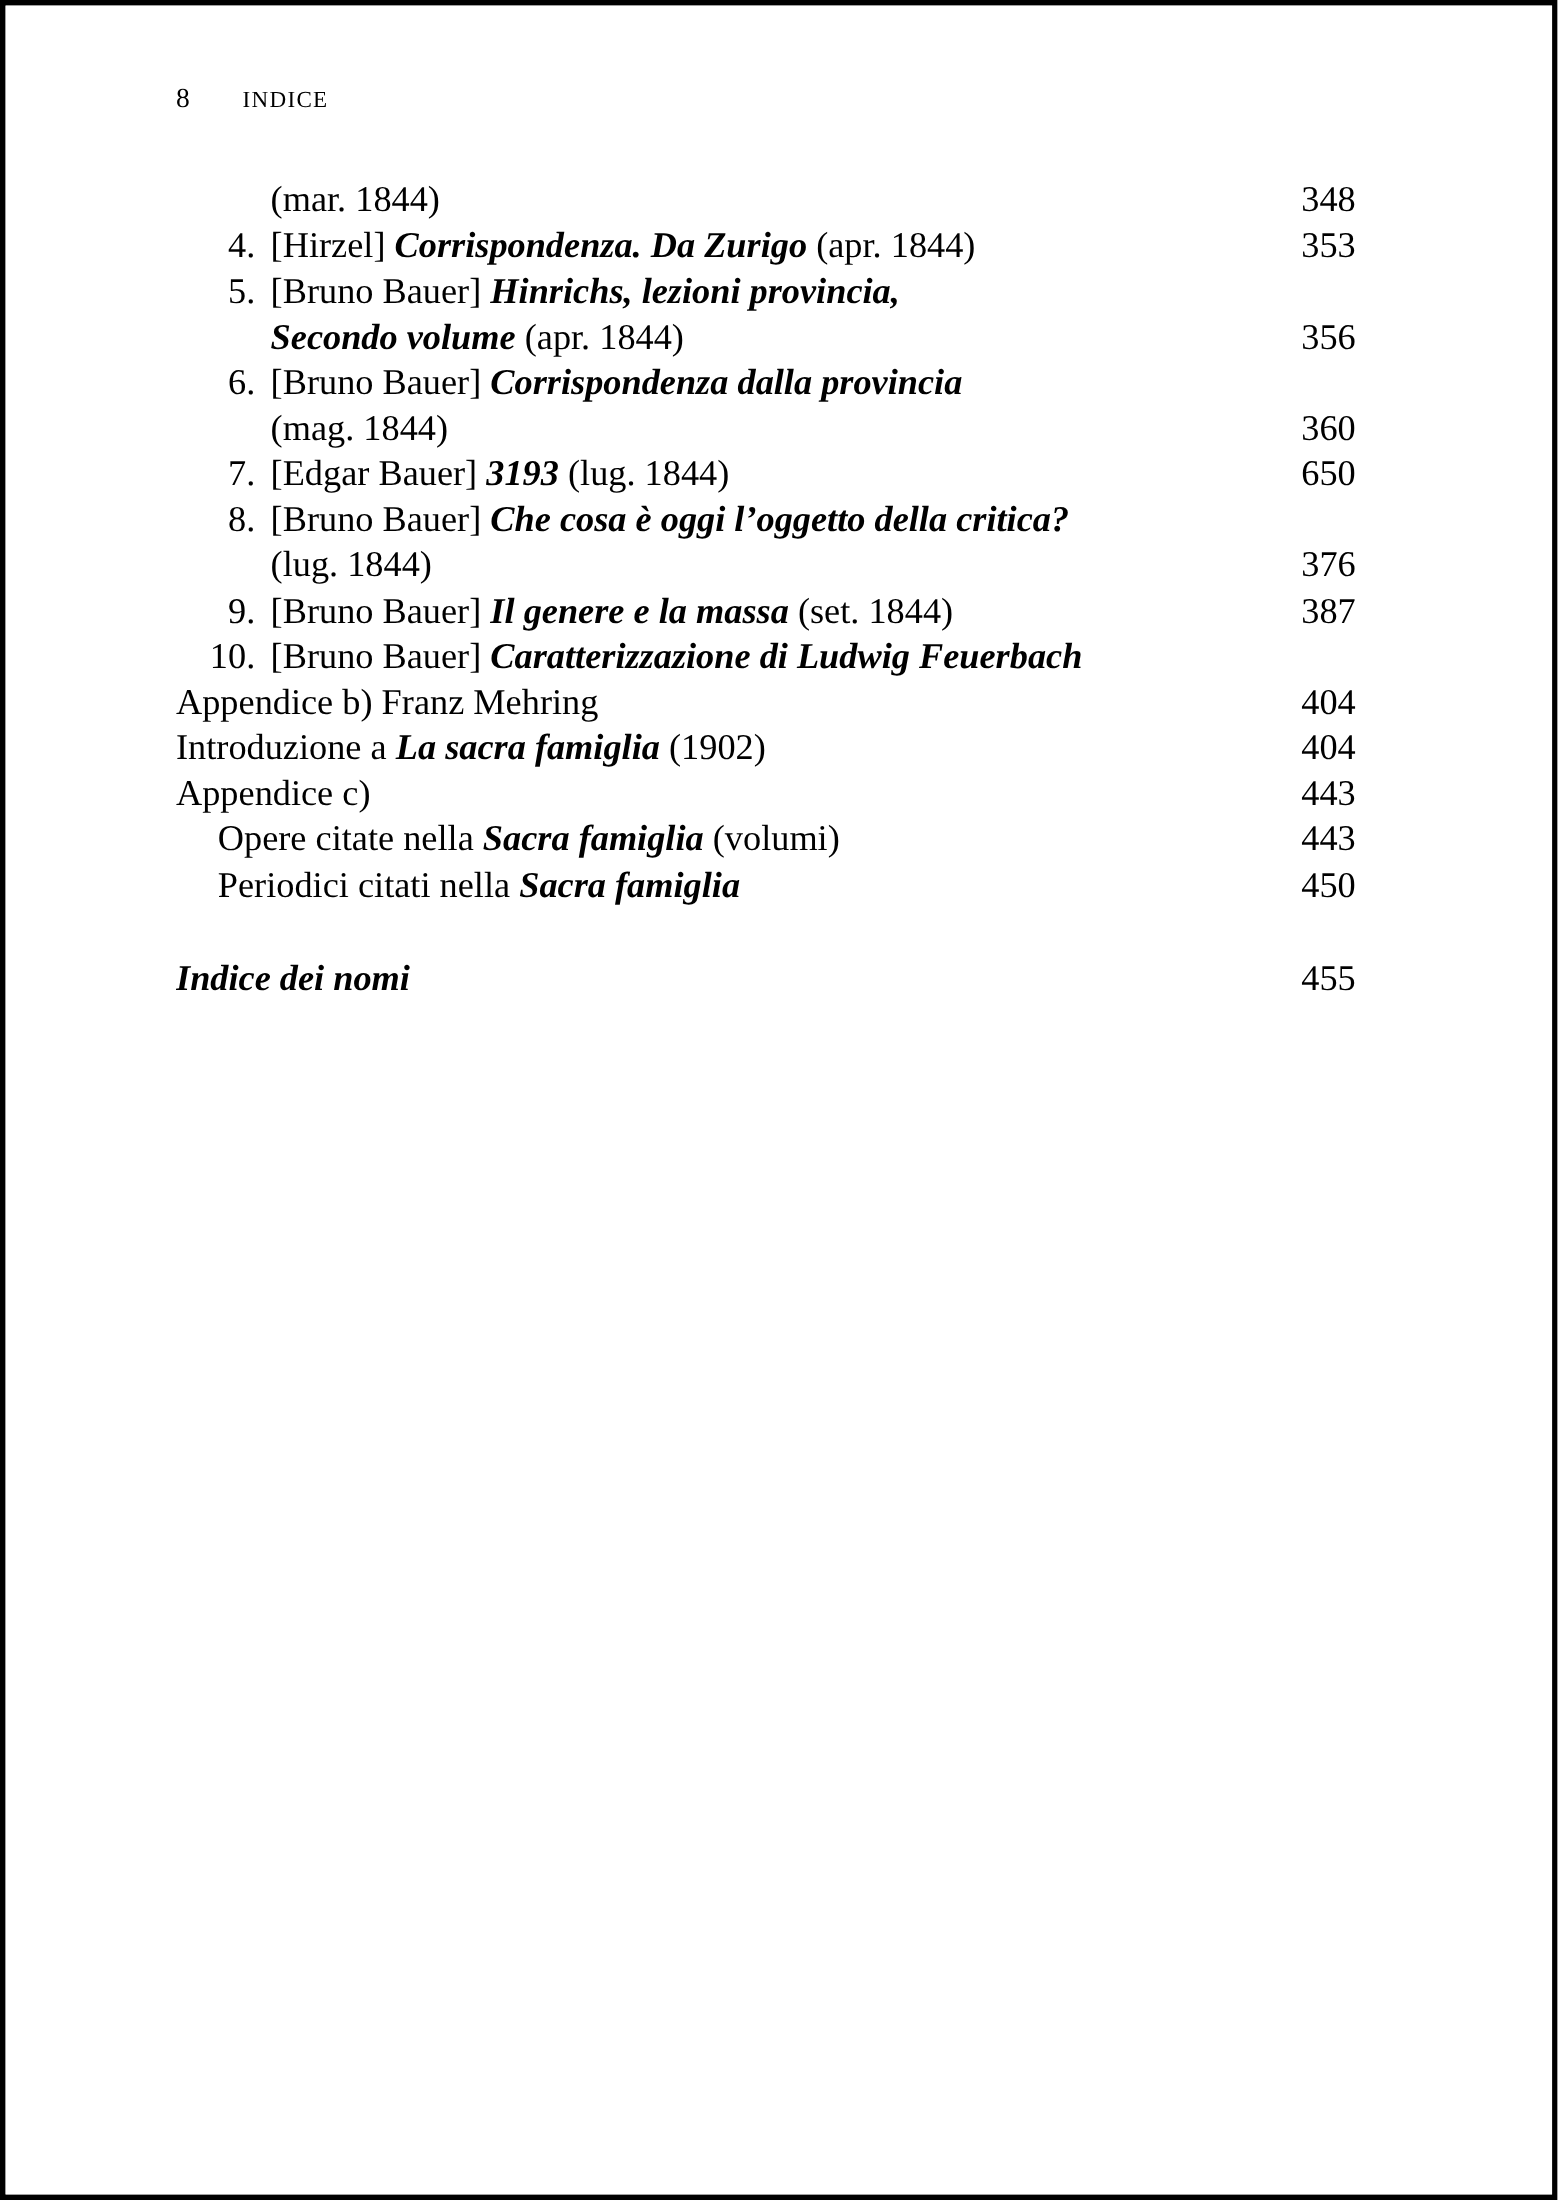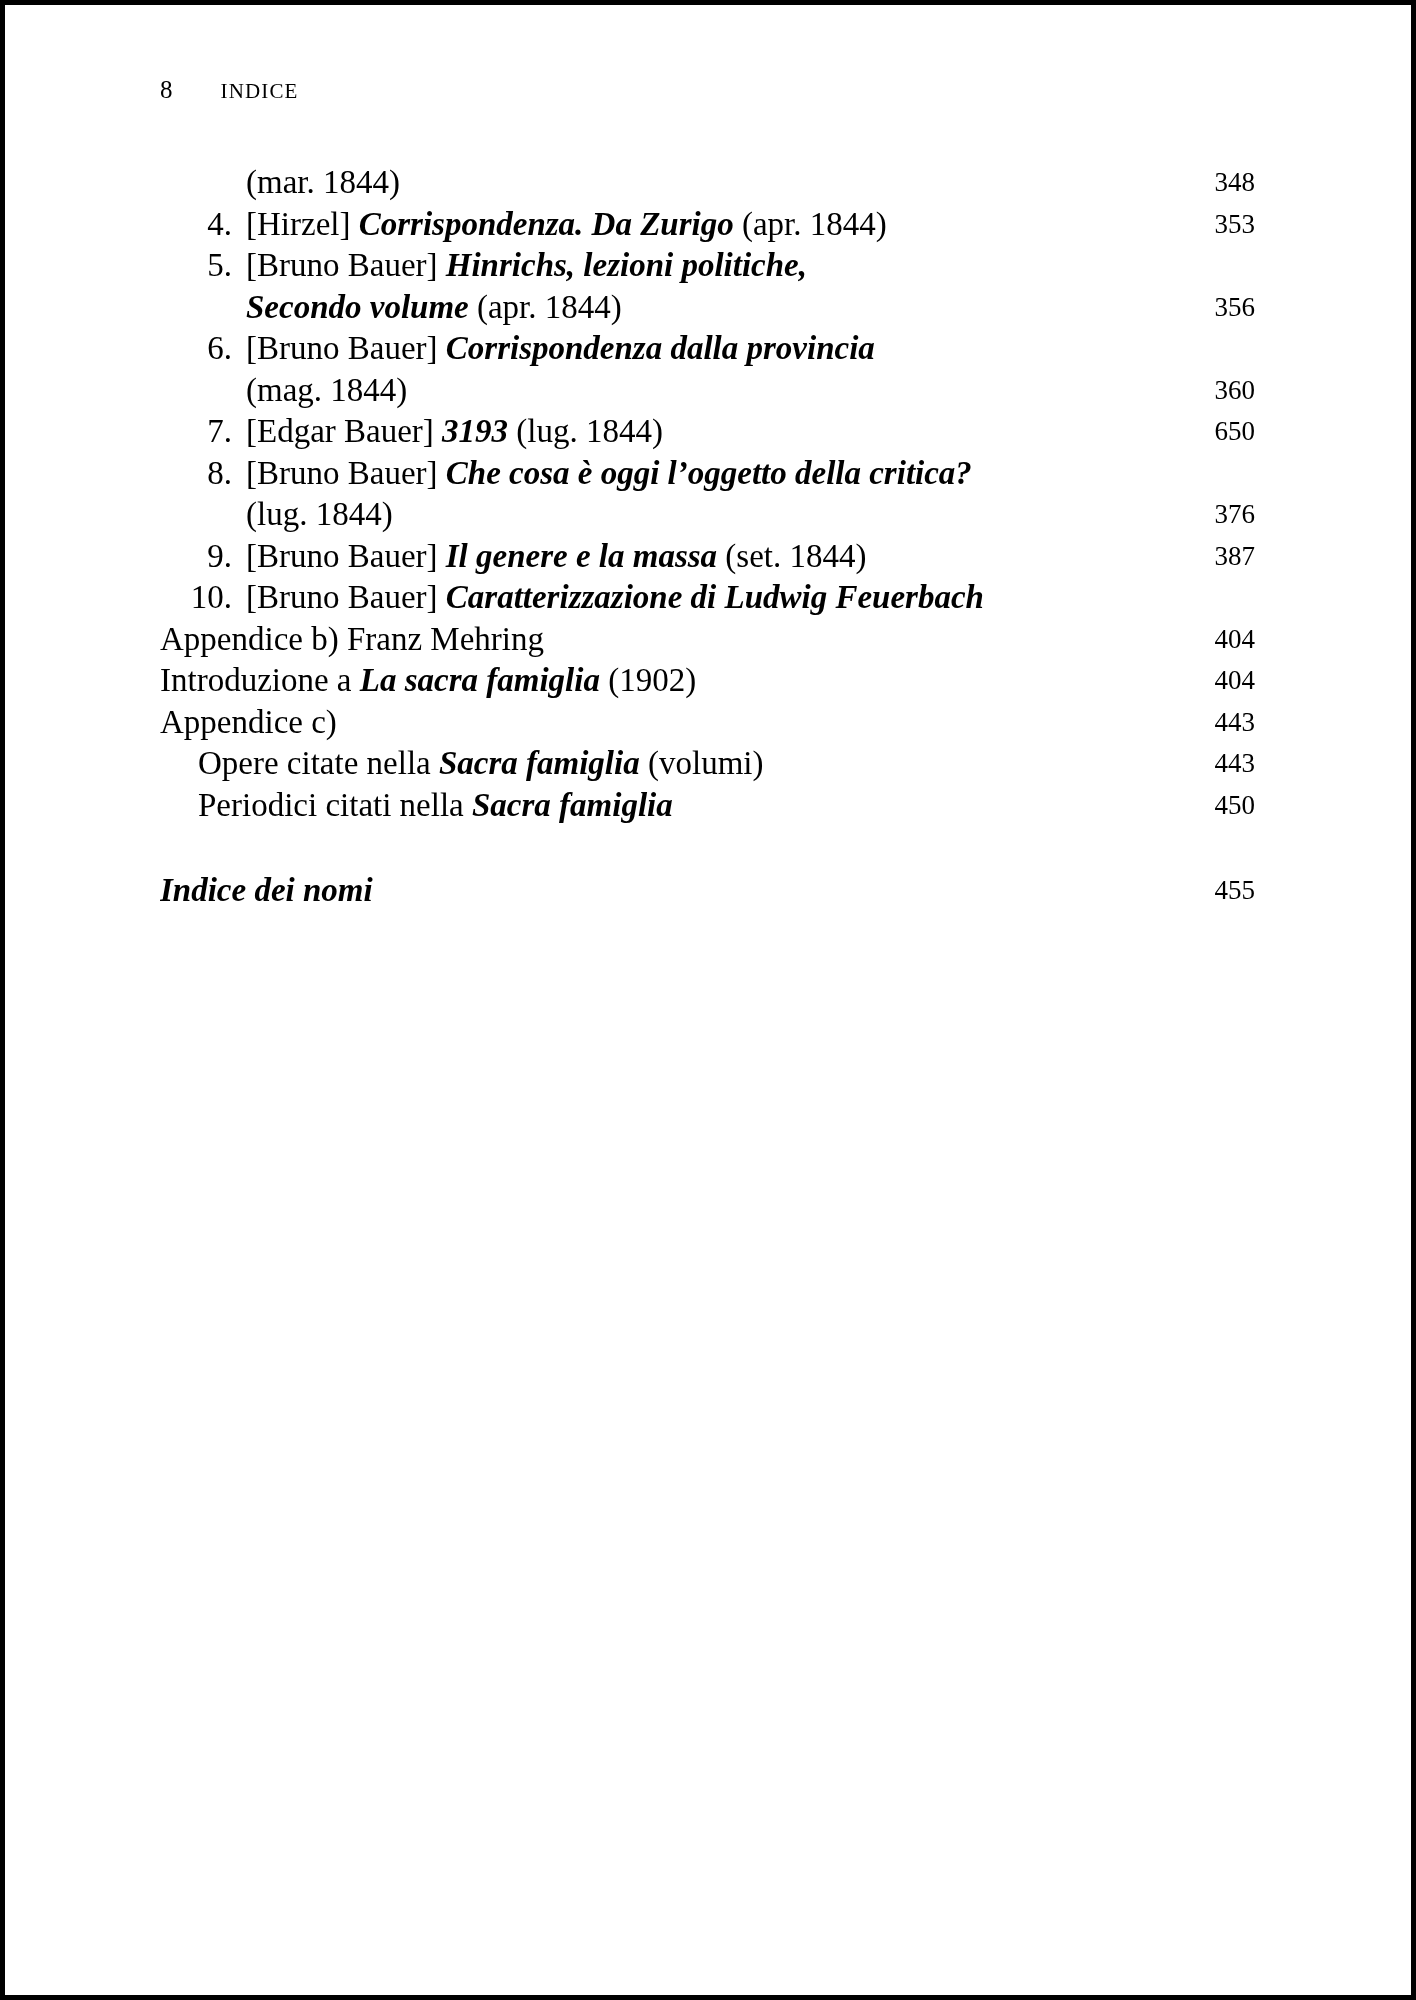--- a/index.html
+++ b/index.html
@@ -89,22 +89,21 @@
   
   .cont-deep .txt { margin-left: 64px; }
   .entry.flush .txt { margin-left: 0; }
   .entry.sub .txt { margin-left: 38px; }
 
   .pageno {
     position: absolute;
     right: 0;
     top: 0;
     width: 72px;
-    text-align: right;
-    font-size: 27px;
+    font-size: 33px;
     line-height: 41.5px;
   }
 
   .it { font-style: italic; font-weight: bold; }
   .gap-large { height: 44px; }
 </style>
 </head>
 <body>
 
 <div id="page">
@@ -121,21 +120,21 @@
           <span class="txt"><span>(mar. 1844)</span></span>
           <span class="pageno">348</span>
         </div>
         <div class="entry">
           <span class="num">4.</span>
           <span class="txt"><span>[Hirzel] </span><span class="it">Corrispondenza. Da Zurigo</span><span> (apr. 1844)</span></span>
           <span class="pageno">353</span>
         </div>
         <div class="entry">
           <span class="num">5.</span>
-          <span class="txt"><span>[Bruno Bauer] </span><span class="it">Hinrichs, lezioni politiche,</span></span>
+          <span class="txt"><span>[Bruno Bauer] </span><span class="it">Hinrichs, lezioni provincia,</span></span>
           <span class="pageno"></span>
         </div>
         <div class="entry cont">
           <span class="num"></span>
           <span class="txt"><span class="it">Secondo volume</span><span> (apr. 1844)</span></span>
           <span class="pageno">356</span>
         </div>
         <div class="entry">
           <span class="num">6.</span>
           <span class="txt"><span>[Bruno Bauer] </span><span class="it">Corrispondenza dalla provincia</span></span>

